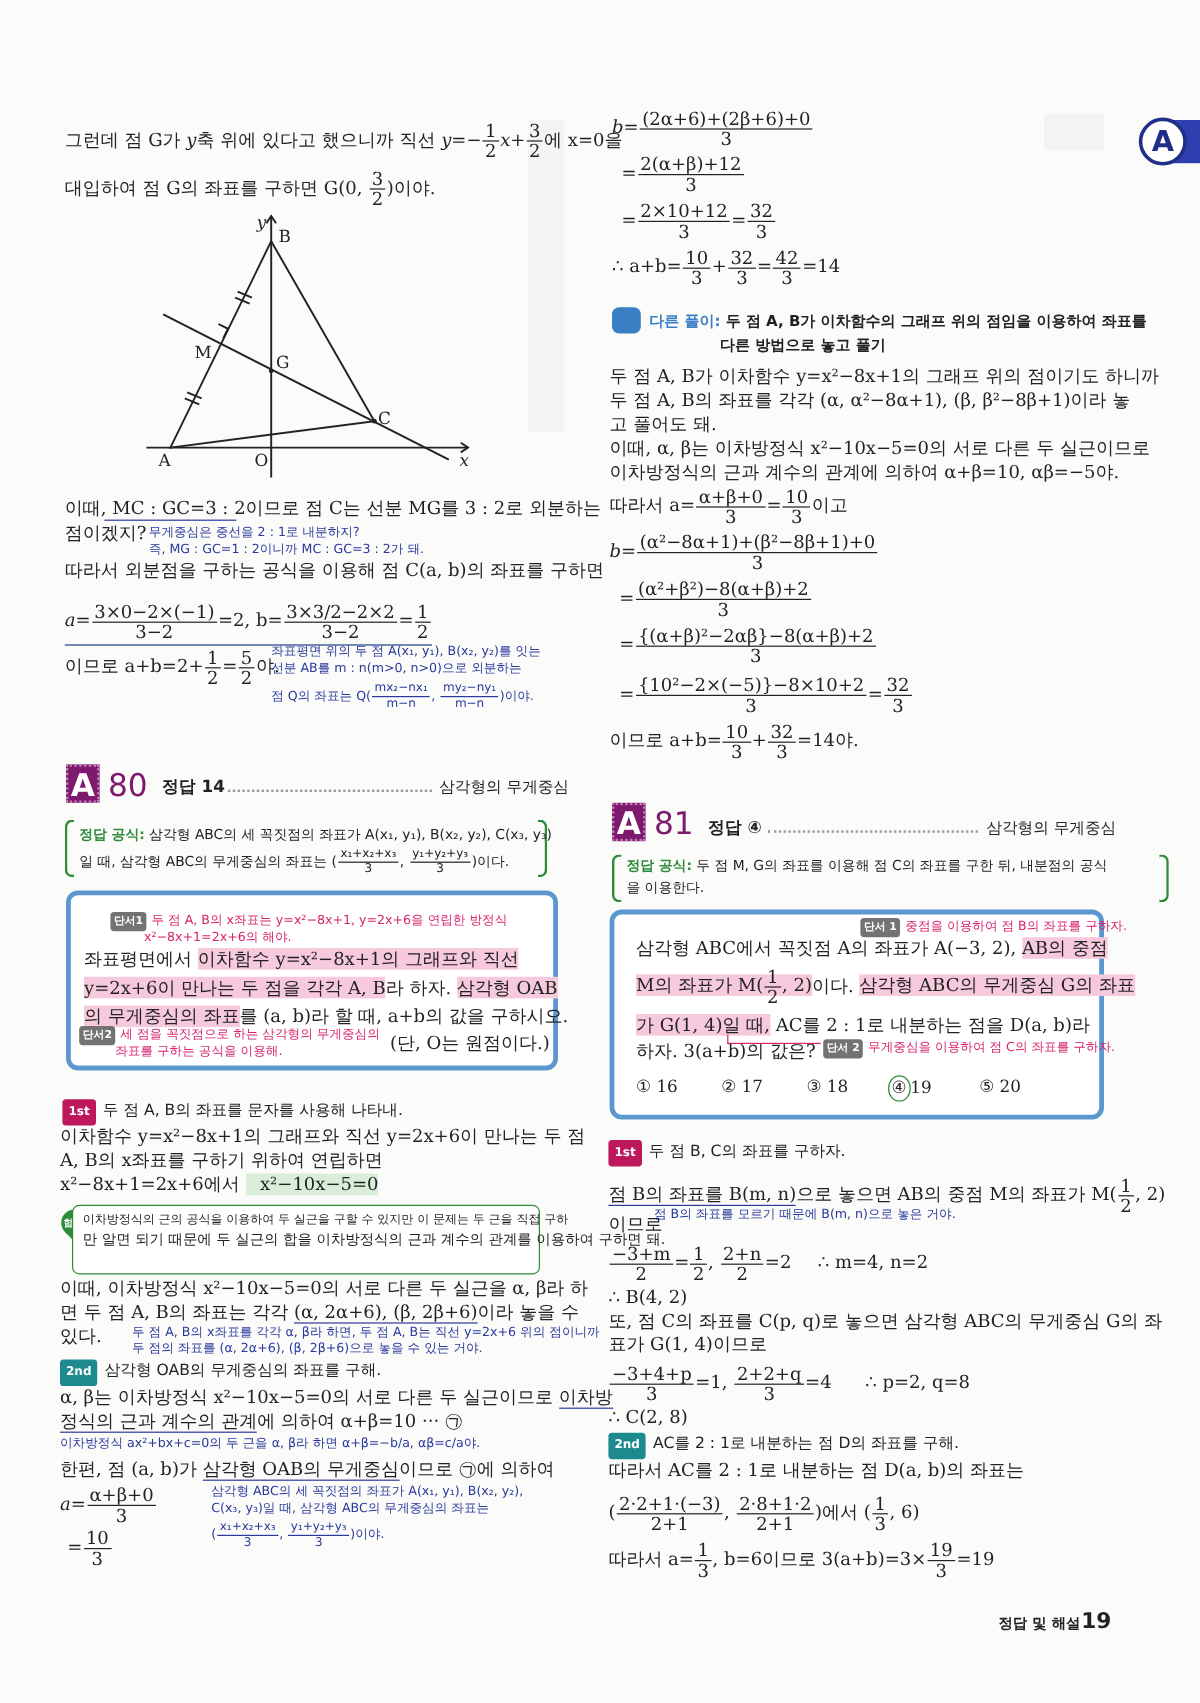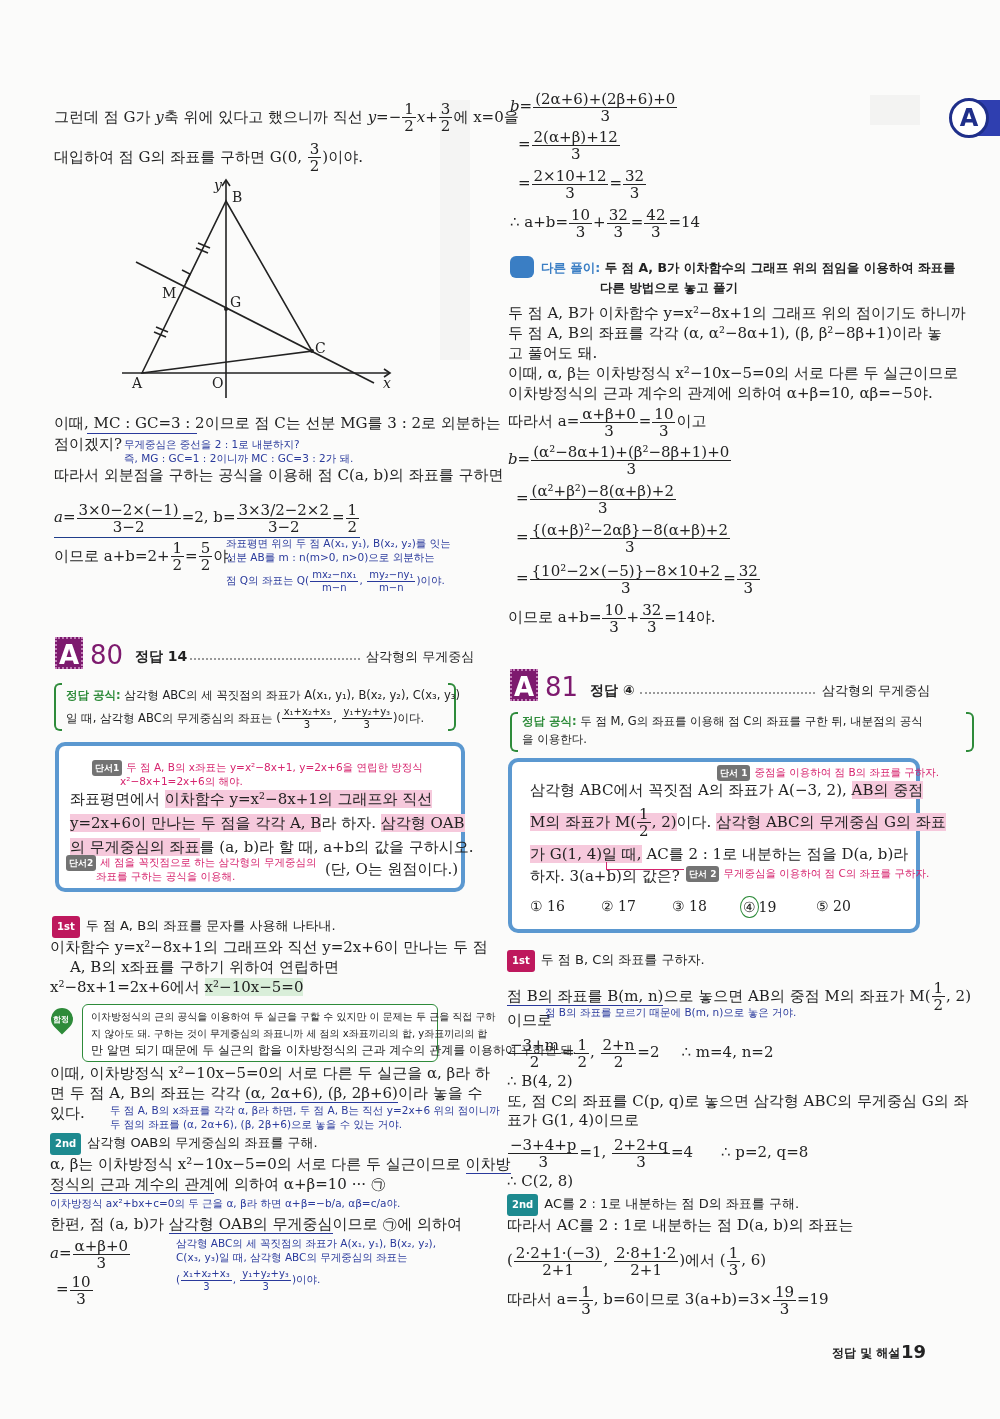--- a/index.html
+++ b/index.html
@@ -8,21 +8,21 @@
   .abs { position: absolute; }
   .line { position: absolute; white-space: nowrap; font-size: 15px; line-height: 20px; }
   .sans { font-family: "DejaVu Sans", sans-serif; }
   .note { font-family: "DejaVu Sans", sans-serif; font-size: 10.5px; color: #2a3a9c; line-height: 14px; white-space: nowrap; position: absolute; }
   .hint { font-family: "DejaVu Sans", sans-serif; font-size: 10.5px; color: #d6246e; line-height: 14px; white-space: nowrap; position: absolute; }
   .tag { display: inline-block; background: #737373; color: #fff; font-size: 9px; font-weight: bold; padding: 1px 3px; border-radius: 3px; margin-right: 4px; font-family: "DejaVu Sans", sans-serif; }
   .step { display: inline-block; color: #fff; font-size: 10px; font-weight: bold; padding: 1px 5px; border-radius: 3px; margin-right: 6px; font-family: "DejaVu Sans", sans-serif; }
   .step.first { background: #be185d; }
   .step.second { background: #1d8a8f; }
   .hl { background: #f6c9dc; }
-  .hlg { background: #d9eed9; }
+  .hlg { background: #d9eed9; padding-left: 12px; }
   .ul { border-bottom: 1.5px solid #2a3a9c; }
   .frac { display: inline-block; vertical-align: middle; text-align: center; line-height: 16px; margin: 0 1px; }
   .frac > span { display: block; }
   .frac .num { border-bottom: 1px solid #222; padding: 0 2px; }
   .frac.sm { font-size: 10px; line-height: 12px; }
   .frac.sm .num { border-bottom: 1px solid #2a3a9c; }
   .it { font-style: italic; }
   .a-badge { position: absolute; background: #7d1a6e; color: #fff; font-family: "DejaVu Sans", sans-serif; font-weight: bold; font-size: 26px; width: 28px; height: 32px; text-align: center; line-height: 32px; border: 2px dotted #c27fb8; }
   .a-num { position: absolute; font-family: "DejaVu Sans", sans-serif; color: #7d1a6e; font-size: 26px; line-height: 32px; }
   .answer-label { position: absolute; font-family: "DejaVu Sans", sans-serif; font-weight: bold; font-size: 14px; line-height: 20px; }
@@ -128,28 +128,27 @@
 <div class="hint" style="left:120px;top:774px;">x²−8x+1=2x+6의 해야.</div>
 <div class="line" style="left:70px;top:788px;line-height:22px;"><span>좌표평면에서 </span><span class="hl">이차함수 y=x²−8x+1의 그래프와 직선</span></div>
 <div class="line" style="left:70px;top:812px;line-height:22px;"><span class="hl">y=2x+6이 만나는 두 점을 각각 A, B</span><span>라 하자. </span><span class="hl">삼각형 OAB</span></div>
 <div class="line" style="left:70px;top:836px;line-height:22px;"><span class="hl">의 무게중심의 좌표</span><span>를 (a, b)라 할 때, a+b의 값을 구하시오.</span></div>
 <div class="hint" style="left:66px;top:855px;"><span class="tag">단서2</span><span>세 점을 꼭짓점으로 하는 삼각형의 무게중심의</span></div>
 <div class="hint" style="left:96px;top:869px;">좌표를 구하는 공식을 이용해.</div>
 <div class="line" style="left:325px;top:859px;">(단, O는 원점이다.)</div>
 
 <div class="line sans" style="left:52px;top:916px;font-size:13px;"><span class="step first">1st</span><span>두 점 A, B의 좌표를 문자를 사용해 나타내.</span></div>
 <div class="line" style="left:50px;top:937px;">이차함수 y=x²−8x+1의 그래프와 직선 y=2x+6이 만나는 두 점</div>
-<div class="line" style="left:50px;top:957px;margin-left:20px;">A, B의 x좌표를 구하기 위하여 연립하면</div>
+<div class="line" style="left:50px;top:957px;">A, B의 x좌표를 구하기 위하여 연립하면</div>
 <div class="line" style="left:50px;top:977px;"><span>x²−8x+1=2x+6에서 </span><span class="hlg">x²−10x−5=0</span></div>
 
 <div class="pin" style="left:51px;top:1008px;"></div>
 <div class="pin-label" style="left:53px;top:1014px;">함정</div>
-<div class="tip-box" style="left:82px;top:1004px;width:356px;height:58px;">
+<div class="tip-box" style="left:60px;top:1004px;width:390px;height:58px;">
   <div style="white-space:nowrap;font-size:10px;">이차방정식의 근의 공식을 이용하여 두 실근을 구할 수 있지만 이 문제는 두 근을 직접 구하</div>
-  <div style="white-space:nowrap;font-size:10px;">지 않아도 돼. 구하는 것이 무게중심의 좌표니까 세 점의 x좌표끼리의 합, y좌표끼리의 합</div>
   <div style="white-space:nowrap;font-size:12px;">만 알면 되기 때문에 두 실근의 합을 이차방정식의 근과 계수의 관계를 이용하여 구하면 돼.</div>
 </div>
 
 <div class="line" style="left:50px;top:1063px;">이때, 이차방정식 x²−10x−5=0의 서로 다른 두 실근을 α, β라 하</div>
 <div class="line" style="left:50px;top:1083px;"><span>면 두 점 A, B의 좌표는 각각 </span><span class="ul">(α, 2α+6), (β, 2β+6)</span><span>이라 놓을 수</span></div>
 <div class="line" style="left:50px;top:1103px;">있다.</div>
 <div class="note" style="left:110px;top:1103px;">두 점 A, B의 x좌표를 각각 α, β라 하면, 두 점 A, B는 직선 y=2x+6 위의 점이니까</div>
 <div class="note" style="left:110px;top:1117px;">두 점의 좌표를 (α, 2α+6), (β, 2β+6)으로 놓을 수 있는 거야.</div>
 
 <div class="line sans" style="left:50px;top:1133px;font-size:13px;"><span class="step second">2nd</span><span>삼각형 OAB의 무게중심의 좌표를 구해.</span></div>

